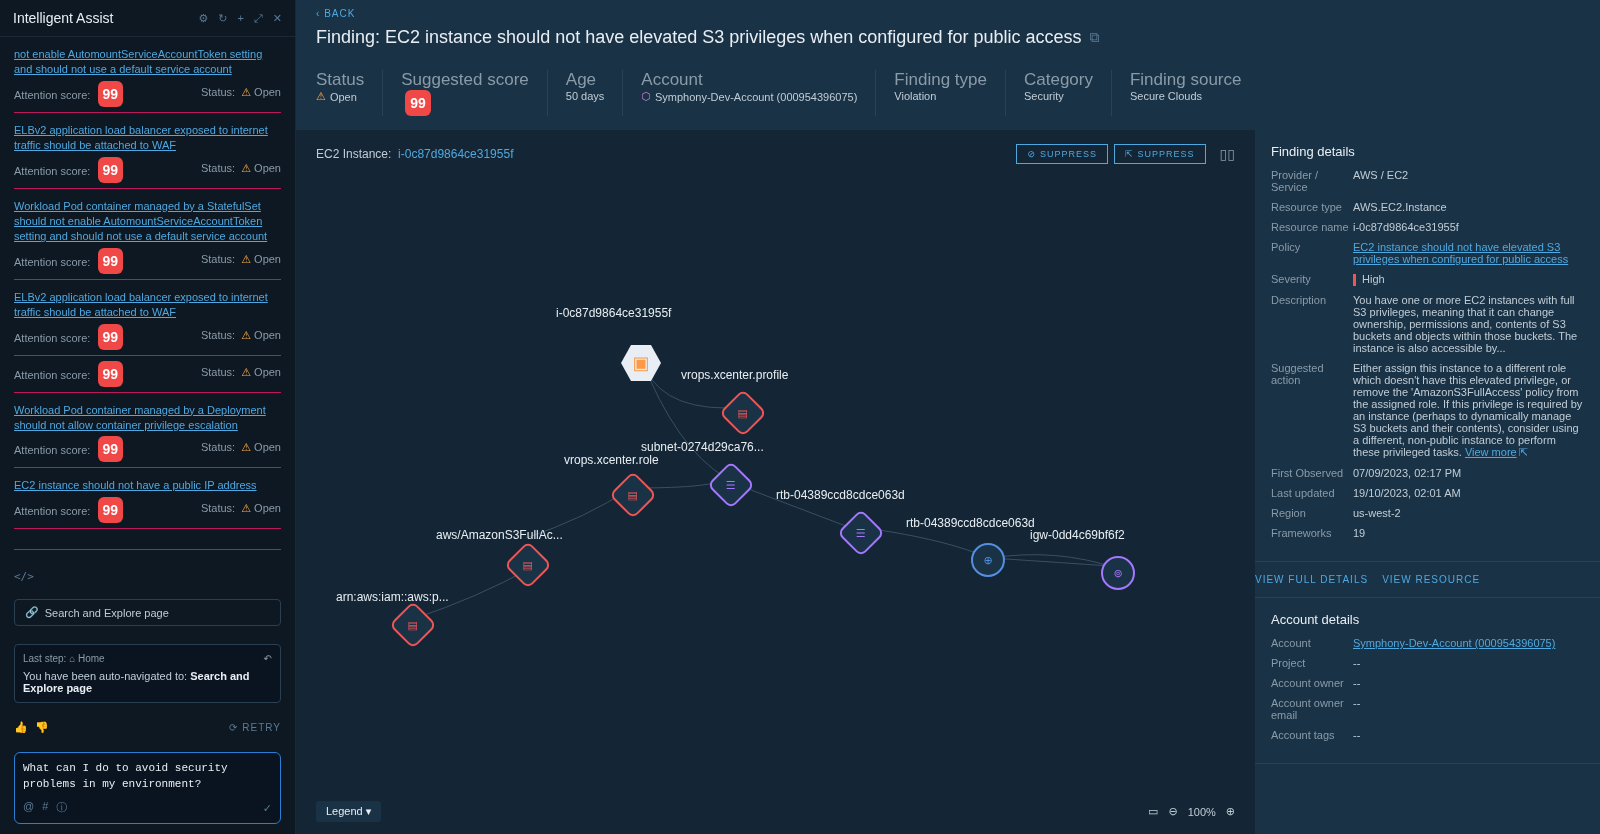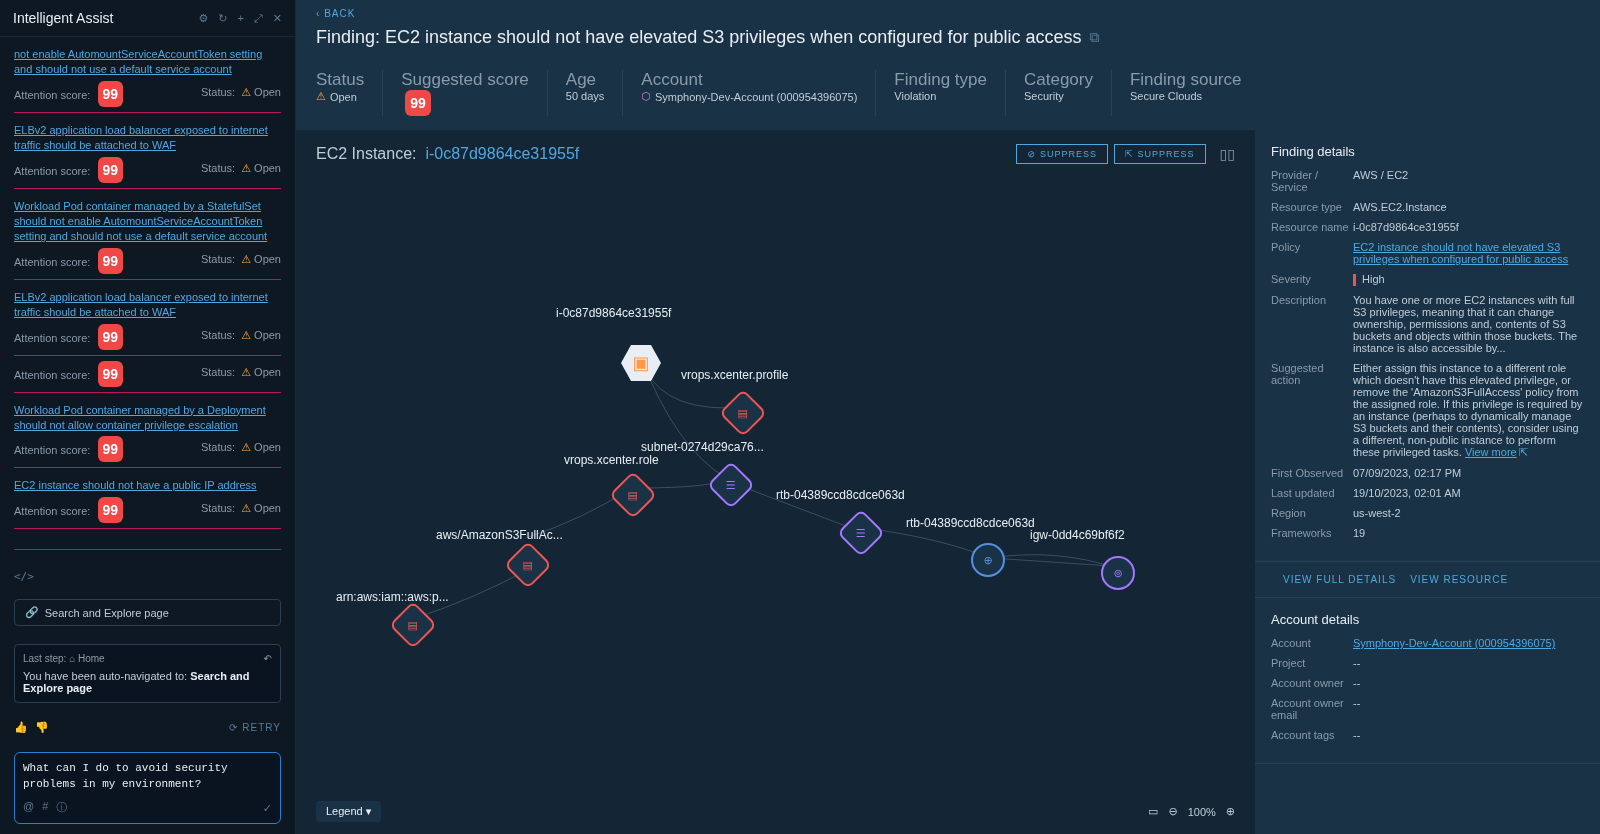--- a/index.html
+++ b/index.html
@@ -39,21 +39,21 @@
 .meta-block{padding:0 18px;border-right:1px solid #2a4258}
 .meta-block:first-child{padding-left:0}
 .meta-block:last-child{border-right:none}
 .meta-label{color:#8a9ba8;font-size:17px;}
 .meta-value{color:#c0cdd6;font-size:11px;display:flex;align-items:center;gap:4px}
 .meta-value .warn{color:#ffa940}
 .acct-icon{color:#c47fd4}
 .content-row{flex:1;display:flex;overflow:hidden}
 .graph-area{flex:1;display:flex;flex-direction:column;position:relative;background:#142635}
 .graph-header{display:flex;justify-content:space-between;align-items:center;padding:14px 20px}
-.ec2-label{font-size:16px;color:#c0cdd6}
+.ec2-label{font-size:12px;color:#c0cdd6}
 .ec2-id{color:#4fa8e0}
 .graph-btns{display:flex;gap:6px;align-items:center}
 .btn-sm{border:1px solid #4fa8e0;color:#4fa8e0;padding:4px 10px;font-size:9px;letter-spacing:1px;background:transparent;cursor:pointer;display:flex;gap:4px;align-items:center}
 .panel-toggle{color:#8a9ba8;cursor:pointer;margin-left:8px;font-size:14px}
 .graph-canvas{flex:1;position:relative}
 .node{position:absolute;display:flex;flex-direction:column;align-items:center}
 .node-icon{width:34px;height:34px;border:2px solid #3a4f62;border-radius:7px;display:flex;align-items:center;justify-content:center;background:#1a3246;transform:rotate(45deg)}
 .node-icon svg,.node-icon span{transform:rotate(-45deg);color:#8a9ba8}
 .node-icon.red{border-color:#f05555}
 .node-icon.purple{border-color:#a477ff}
@@ -72,21 +72,21 @@
 .panel-section{padding:14px 16px;border-bottom:1px solid #2a4258}
 .panel-title{color:#e8eef3;font-size:13px;margin-bottom:10px}
 .detail-row{display:flex;margin-bottom:8px;font-size:11px;align-items:flex-start}
 .detail-label{width:82px;color:#8a9ba8;flex-shrink:0}
 .detail-value{color:#c0cdd6;flex:1}
 .detail-value a{color:#4fa8e0;text-decoration:underline;cursor:pointer}
 .sev-high{color:#c0cdd6}
 .sev-bar{display:inline-block;width:3px;height:12px;background:#f05555;margin-right:6px;vertical-align:middle}
 .view-more{color:#4fa8e0;text-decoration:underline;cursor:pointer}
 .ext-icon{color:#4fa8e0;margin-left:2px}
-.panel-links{padding:12px 28px;display:flex;gap:14px;border-bottom:1px solid #2a4258}
+.panel-links{padding:12px 0;display:flex;gap:14px;border-bottom:1px solid #2a4258}
 .panel-links span{color:#4fa8e0;font-size:10px;letter-spacing:1px;cursor:pointer}
 ::-webkit-scrollbar{width:6px}
 ::-webkit-scrollbar-thumb{background:#2a4258;border-radius:3px}
 ::-webkit-scrollbar-track{background:transparent}
 </style>
 </head>
 <body>
 
 <div class="sidebar">
   <div class="sb-header">

